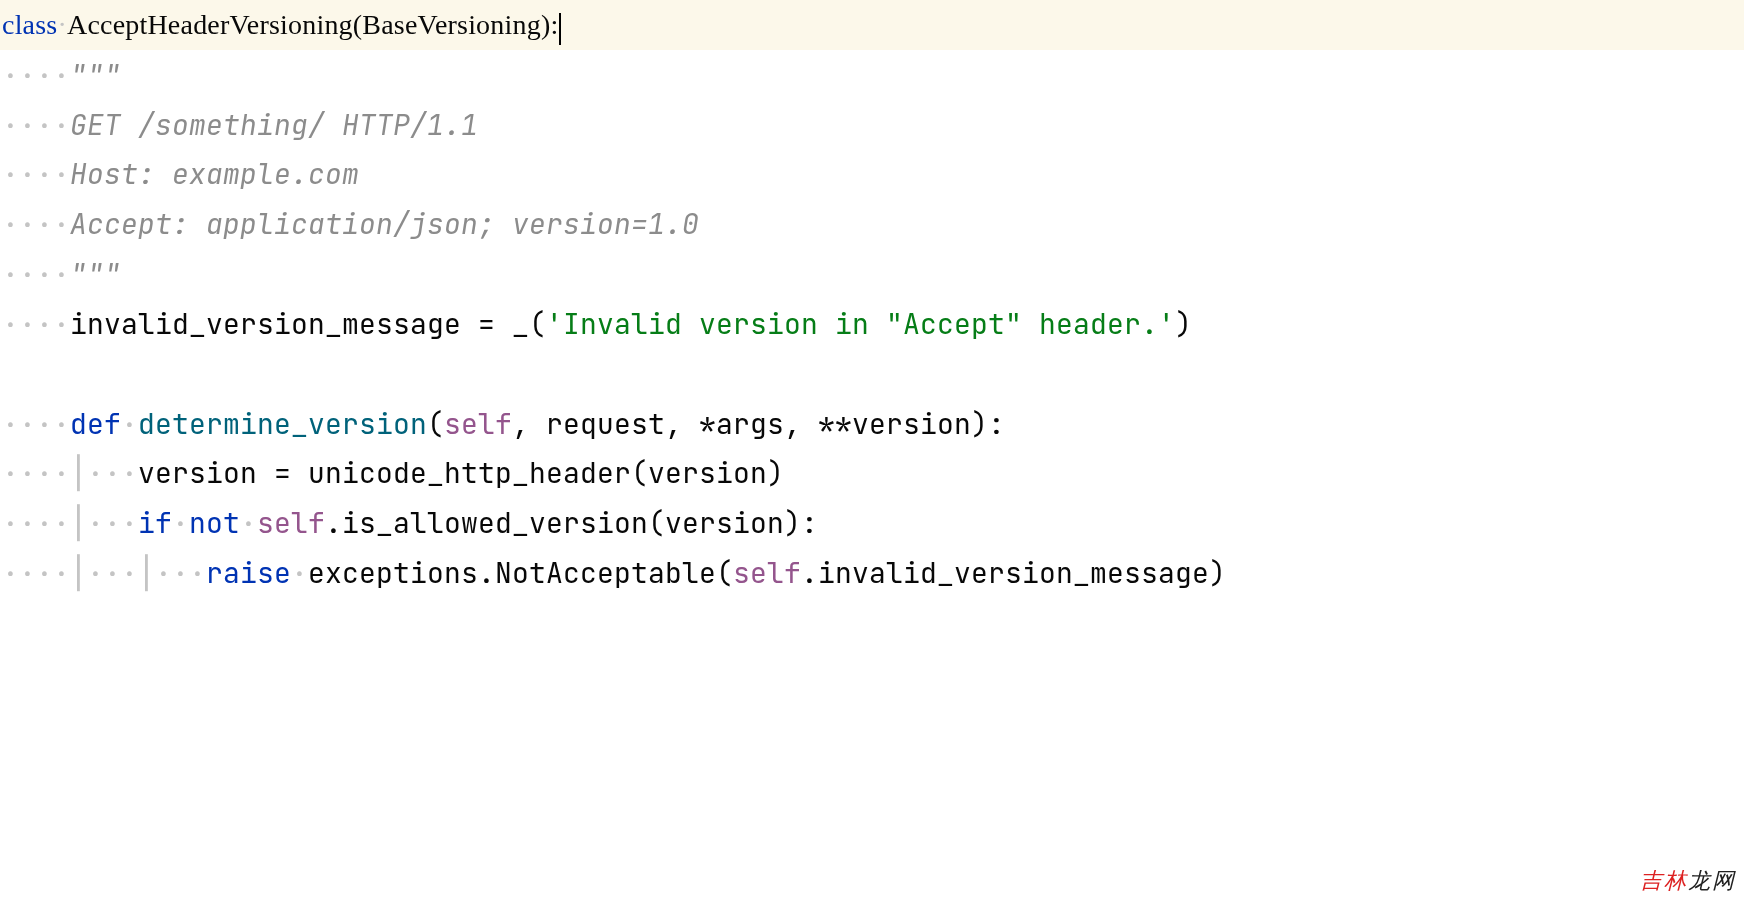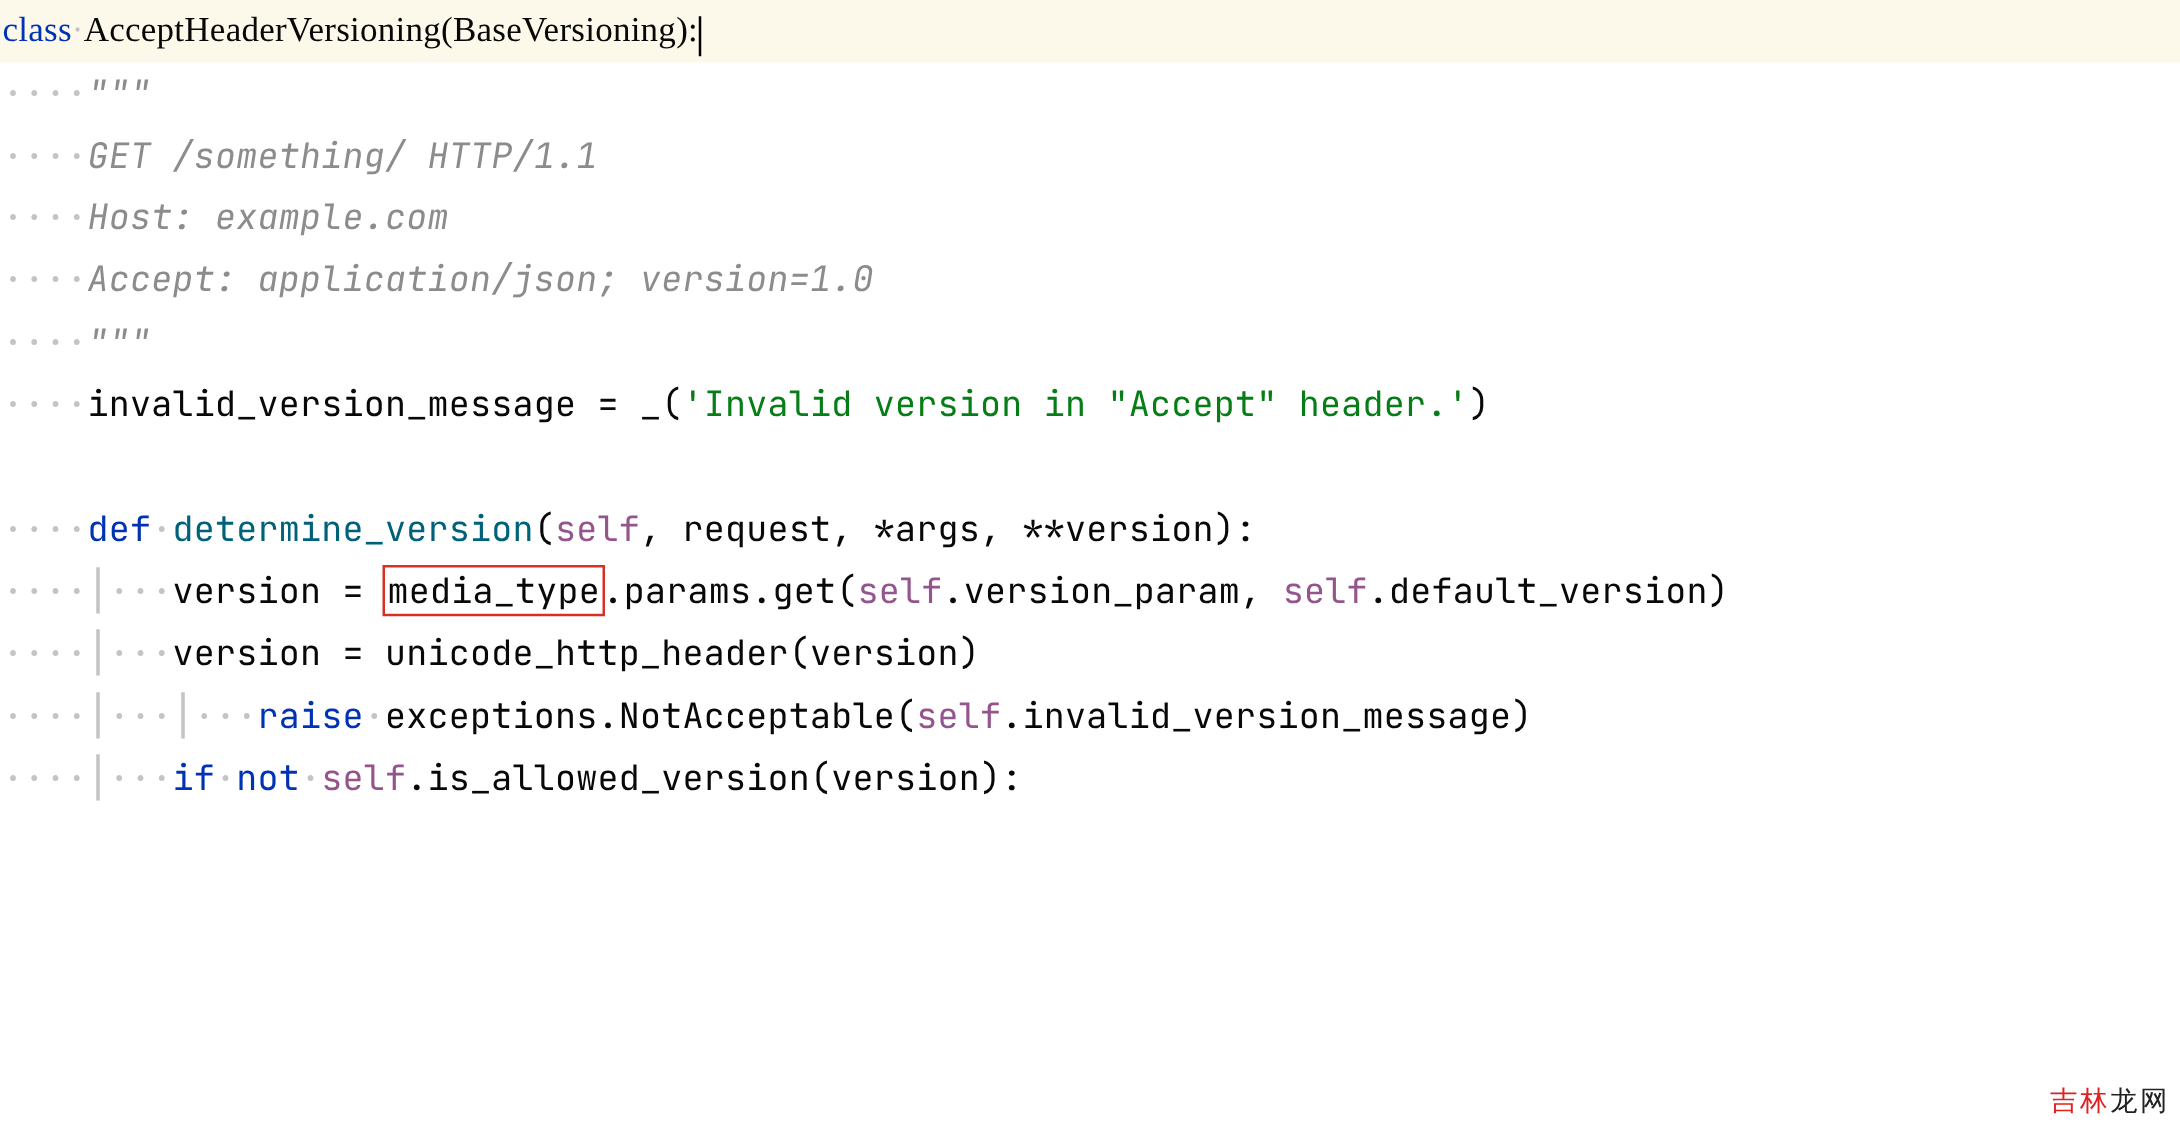--- a/index.html
+++ b/index.html
@@ -48,20 +48,21 @@
       padding: 0 2px;
       margin: 0 -2px;
     }
     .watermark {
       position: fixed;
       right: 8px;
       bottom: 4px;
       font-size: 22px;
       font-family: sans-serif;
       letter-spacing: 2px;
+      font-style: italic;
     }
     .watermark .r { color: #d22; }
     .watermark .b { color: #222; }
   </style>
 </head>
 <body>
 
 <div class="editor">
 
   <div class="line highlighted"><span class="kw">class</span><span class="indent-dot">·</span><span class="ident">AcceptHeaderVersioning</span><span class="paren">(</span><span class="ident">BaseVersioning</span><span class="paren">):</span><span class="cursor"></span></div>
@@ -76,24 +77,23 @@
 
   <div class="line"><span class="indent-dot">····</span><span class="comment">"""</span></div>
 
   <div class="line"><span class="indent-dot">····</span><span class="ident">invalid_version_message</span><span class="op"> = </span><span class="ident">_</span><span class="paren">(</span><span class="str">'Invalid version in "Accept" header.'</span><span class="paren">)</span></div>
 
   <div class="line"> </div>
 
   <div class="line"><span class="indent-dot">····</span><span class="kw">def</span><span class="indent-dot">·</span><span class="fn">determine_version</span><span class="paren">(</span><span class="param-self">self</span><span class="ident">, request, *args, **version):</span></div>
 
 
-  <div class="line"><span class="indent-guide">····│···</span><span class="ident">version</span><span class="op"> = </span><span class="redbox"><span class="ident">media_type</span></span><span class="ident">.params.get(</span><span class="self-ref">self</span><span class="ident">.version_param, </span><span class="self-ref">self</span><span class="ident">.default_version)</span></div>
 
   <div class="line"><span class="indent-guide">····│···</span><span class="ident">version</span><span class="op"> = </span><span class="ident">unicode_http_header(version)</span></div>
 
+  <div class="line"><span class="indent-guide">····│···</span><span class="kw">if</span><span class="indent-dot">·</span><span class="kw">not</span><span class="indent-dot">·</span><span class="self-ref">self</span><span class="ident">.is_allowed_version(version):</span></div>
+
   <div class="line"><span class="indent-guide">····│···│···</span><span class="kw">raise</span><span class="indent-dot">·</span><span class="ident">exceptions.NotAcceptable(</span><span class="self-ref">self</span><span class="ident">.invalid_version_message)</span></div>
-
-  <div class="line"><span class="indent-guide">····│···</span><span class="kw">if</span><span class="indent-dot">·</span><span class="kw">not</span><span class="indent-dot">·</span><span class="self-ref">self</span><span class="ident">.is_allowed_version(version):</span></div>
 
 
 </div>
 
 <div class="watermark"><span class="r">吉林</span><span class="b">龙网</span></div>
 
 </body></html>

